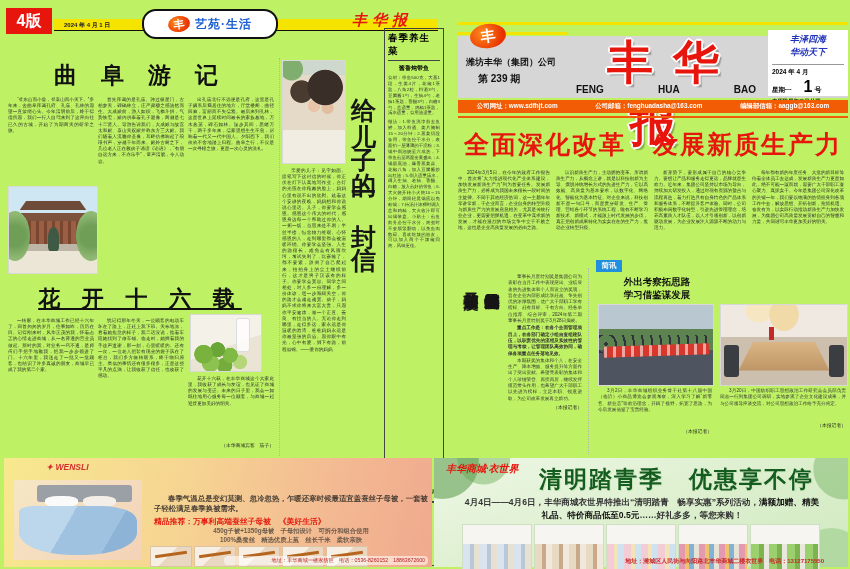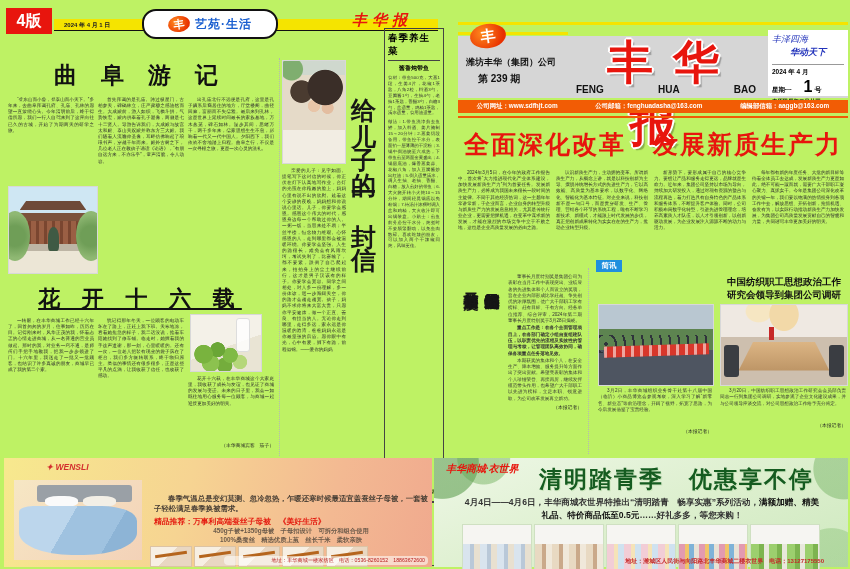--- a/index.html
+++ b/index.html
@@ -182,21 +182,21 @@
     <div class="abs" style="left:8px;top:36px;width:390px;height:62px;background:#d6d6d6;">
       <div class="abs" style="left:8px;top:20px;width:100px;font-size:9px;font-weight:bold;color:#111;">潍坊丰华（集团）公司</div>
       <div class="abs" style="left:20px;top:36px;font-size:10px;font-weight:bold;color:#111;text-align:center;">第 239 期</div>
       <div class="abs mast-title" style="left:105px;top:-4px;width:200px;text-align:center;font-size:46px;letter-spacing:20px;text-indent:20px;">丰华报</div>
       <div class="abs" style="left:118px;top:48px;width:180px;display:flex;justify-content:space-between;font-weight:bold;font-size:10px;color:#111;">
         <span>FENG</span>
         <span>HUA</span>
         <span>BAO</span>
       </div>
       <div class="abs" style="left:310px;top:-6px;width:80px;height:66px;background:#fff;padding:3px 4px;box-sizing:border-box;">
-        <div class="serif" style="color:#2233bb;font-weight:normal;font-style:italic;font-size:9px;text-align:left;">丰泽四海</div>
+        <div class="serif" style="color:#2233bb;font-weight:bold;font-style:italic;font-size:9px;text-align:center;">丰泽四海</div>
         <div class="serif" style="color:#2233bb;font-weight:bold;font-style:italic;font-size:9px;text-align:center;">华动天下</div>
         <div style="font-size:6.5px;font-weight:bold;margin-top:5px;border-top:1px solid #999;padding-top:3px;">2024 年 4 月</div>
         <div style="display:flex;align-items:baseline;gap:2px;margin-top:1px;">
           <span style="font-size:6.5px;font-weight:bold;">星期一</span>
           <span style="font-size:16px;font-weight:bold;margin-left:10px;">1</span>
           <span style="font-size:7px;font-weight:bold;">号</span>
         </div>
         <div style="font-size:5.4px;font-weight:bold;margin-top:2px;">农历甲辰年二月廿三</div>
       </div>
     </div>
@@ -224,31 +224,31 @@
       <div class="cap-text" style="text-indent:9px;">董事长月度特别奖是集团公司为表彰在当月工作中表现突出、业绩显著的先进集体和个人而设立的奖项，旨在企业内部形成比学赶超、争先创优的浓厚氛围，使广大干部职工学有榜样、赶有目标、干有方向。经各单位推荐、综合评审，2024年第二期董事长月度特别奖于3月28日揭晓。</div>
       <div class="cap-text" style="font-weight:bold;text-indent:9px;margin-top:1px;">重点工作是：在各个全面管理项目上，在各部门确定小组自查组建队伍，以职责优先的流程及实效性的管理与考核，让管理团队高效协同，确保各项重点任务落地见效。</div>
       <div class="cap-text" style="text-indent:9px;margin-top:1px;">本期获奖的集体和个人，在安全生产、降本增效、服务提升等方面作出了突出贡献。希望受表彰的集体和个人珍惜荣誉、再接再厉，继续发挥模范带头作用，也希望广大干部职工以先进为榜样，立足本职、锐意进取，为公司改革发展再立新功。</div>
       <div class="sign" style="margin-top:2px;">（本报记者）</div>
     </div>
 
     <div class="abs dotted-v" style="left:138px;top:268px;height:186px;"></div>
 
     <div class="abs" style="left:146px;top:260px;width:26px;height:12px;background:#1f8fde;color:#fff;font-weight:bold;font-size:7.5px;display:flex;align-items:center;justify-content:center;">简讯</div>
 
+    <div class="abs" style="left:150px;top:276px;width:114px;text-align:center;font-weight:bold;font-size:9.5px;line-height:12.5px;color:#111;">
+      <div>外出考察拓思路</div>
+      <div>学习借鉴谋发展</div>
+    </div>
     <div class="photo crowd" style="left:148px;top:304px;width:114px;height:80px;">
       <div class="heads"></div>
         <div class="banner"></div>
     </div>
     <div class="abs cap-text" style="left:148px;top:388px;width:114px;height:38px;text-indent:9px;">3月2日，丰华商城组织业务骨干赴第十八届中国（临沂）小商品博览会参观考察，深入学习了解“新零售、新业态”等前沿理念，开阔了视野，拓宽了思路，为今后发展借鉴了宝贵经验。</div>
     <div class="abs sign" style="left:148px;top:428px;width:114px;">（本报记者）</div>
 
-    <div class="abs" style="left:270px;top:276px;width:128px;text-align:center;font-weight:bold;font-size:9.5px;line-height:12.5px;color:#111;">
-      <div>中国纺织职工思想政治工作</div>
-      <div>研究会领导到集团公司调研</div>
-    </div>
     <div class="photo meeting" style="left:270px;top:304px;width:126px;height:80px;">
       <div class="table"></div>
         <div class="chairL"></div>
         <div class="chairR"></div>
         <div class="flag"></div>
     </div>
     <div class="abs cap-text" style="left:270px;top:388px;width:126px;height:32px;text-indent:9px;">3月20日，中国纺织职工思想政治工作研究会会员部负责同志一行到集团公司调研，实地参观了企业文化建设成果，并与公司领导座谈交流，对公司思想政治工作给予充分肯定。</div>
     <div class="abs sign" style="left:270px;top:422px;width:126px;">（本报记者）</div>
 
     <div class="abs greenad" style="left:-16px;top:458px;width:414px;height:109px;">

